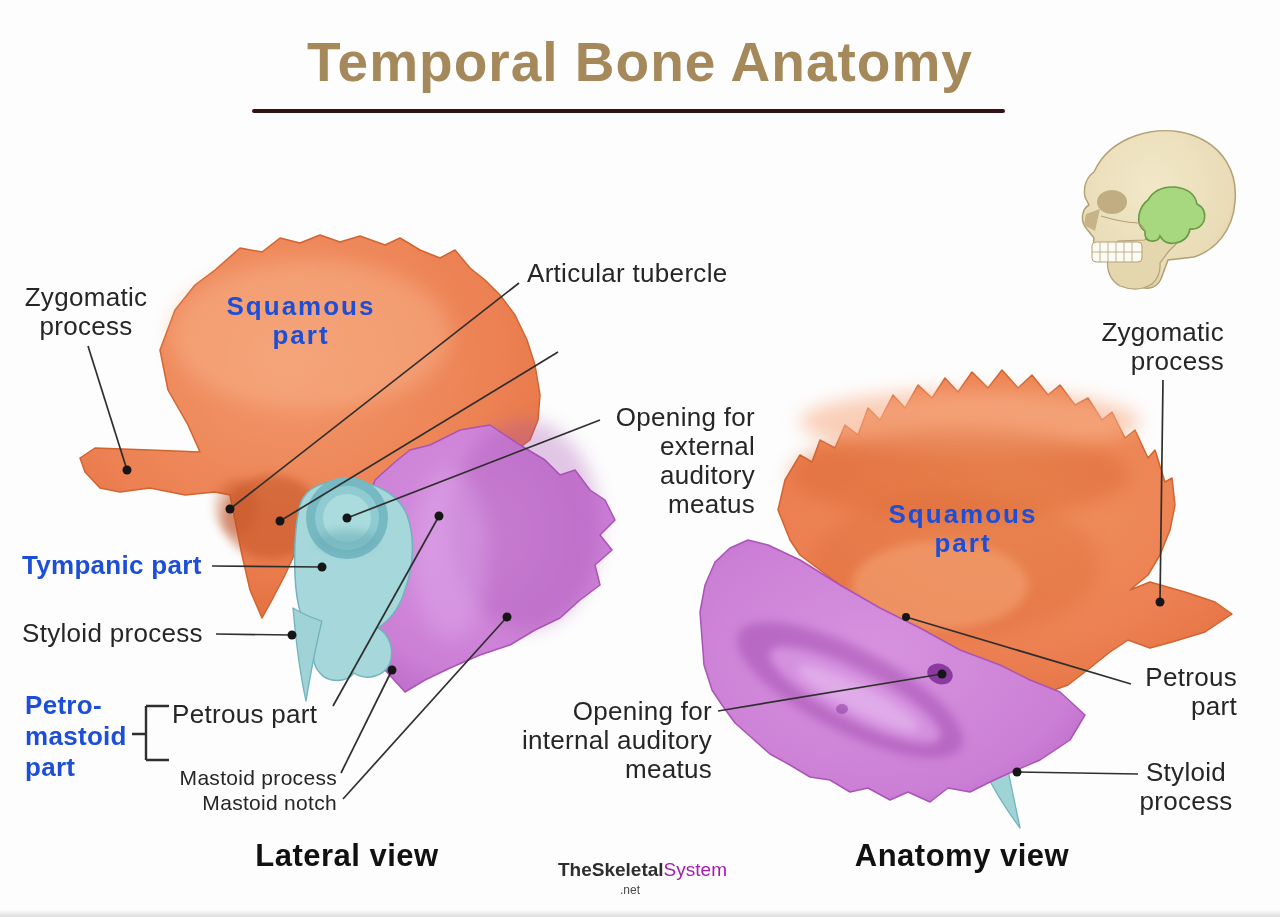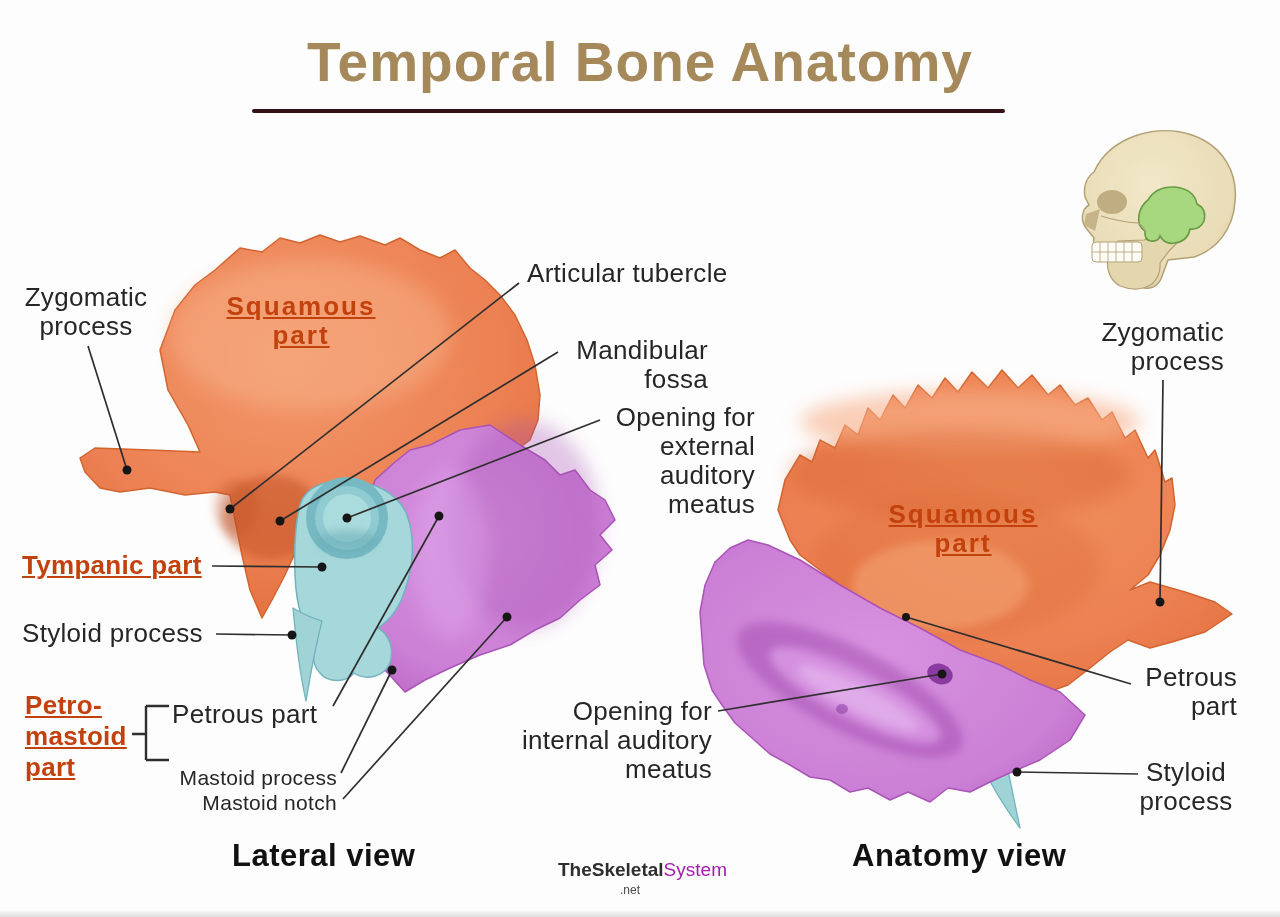--- a/index.html
+++ b/index.html
@@ -10,27 +10,27 @@
   }
   .title{
     position:absolute;left:0;right:0;top:30px;text-align:center;
     font-size:55px;font-weight:700;letter-spacing:1px;color:#a5895a;
   }
   .underline{position:absolute;left:252px;top:109px;width:753px;height:4px;background:#331114;border-radius:2px;}
   .lbl{
     position:absolute;font-size:26px;line-height:29px;color:#262626;
     letter-spacing:.3px;white-space:pre-line;
   }
-  .bold{font-weight:700;color:#c2410c;text-decoration:underline;}
+  .bold{font-weight:700;color:#1d4ed8;}
   .small{font-size:21px;line-height:24px;}
   .tr{text-align:right;}
   .tc{text-align:center;}
   .caption{
     position:absolute;font-size:31px;font-weight:700;color:#111;
-    letter-spacing:.5px;text-align:left;
+    letter-spacing:.5px;text-align:center;
   }
   .watermark{position:absolute;left:558px;top:860px;width:150px;color:#3a3a3a;font-size:19px;line-height:20px;}
   .watermark .b{font-weight:700;color:#2e2e2e;}
   .watermark .r{color:#a21caf;}
   .watermark .net{text-align:center;font-size:12px;color:#4a4a4a;padding-right:6px;}
   svg{position:absolute;overflow:visible;}
   .overlay{left:0;top:0;pointer-events:none;}
   .edge{position:absolute;left:0;bottom:0;width:100%;height:7px;background:linear-gradient(#fdfdfd,#dcdcdc);}
 </style>
 </head>
@@ -181,22 +181,20 @@
       <circle cx="942" cy="674" r="4.5"></circle>
       <circle cx="1017" cy="772" r="4.5"></circle>
     </g>
   </svg>
 
   <div class="lbl tc" style="left:16px;top:283px;width:140px">Zygomatic
 process</div>
   <div class="lbl bold tc" style="left:226px;top:292px;width:150px;letter-spacing:2px">Squamous
 part</div>
   <div class="lbl" style="left:527px;top:259px;width:240px">Articular tubercle</div>
-  <div class="lbl tr" style="left:538px;top:336px;width:170px">Mandibular
-fossa</div>
   <div class="lbl tr" style="left:565px;top:403px;width:190px">Opening for
 external
 auditory
 meatus</div>
   <div class="lbl bold" style="left:22px;top:551px;width:200px">Tympanic part</div>
   <div class="lbl" style="left:22px;top:619px;width:200px">Styloid process</div>
   <div class="lbl bold" style="left:25px;top:690px;width:120px;line-height:31px">Petro-
 mastoid
 part</div>
   <div class="lbl" style="left:172px;top:700px;width:170px">Petrous part</div>

